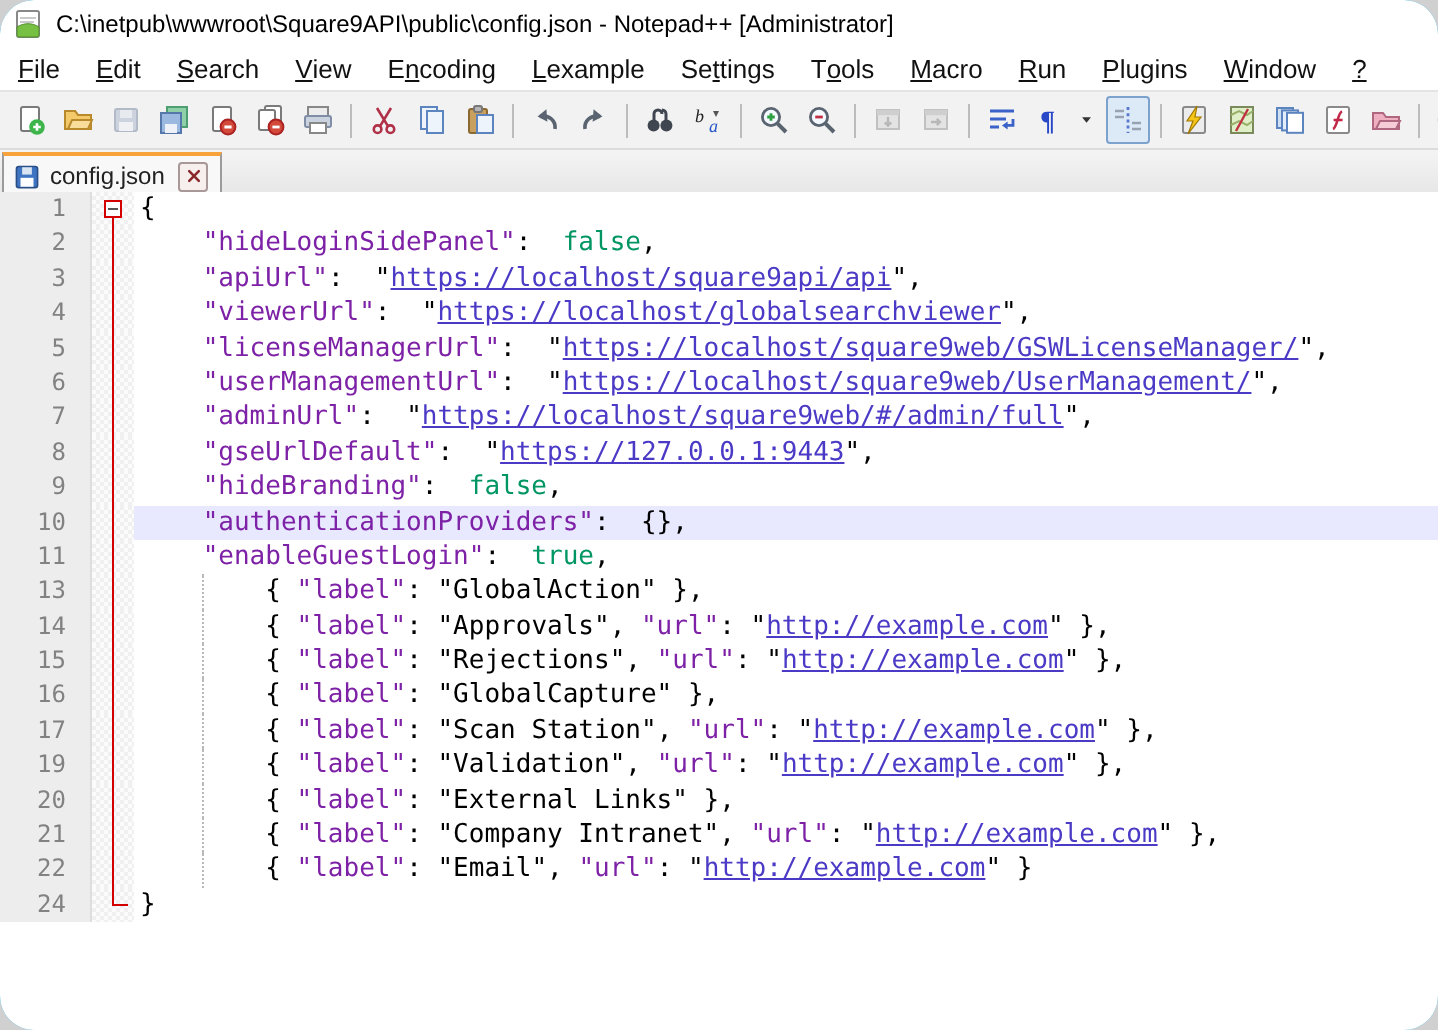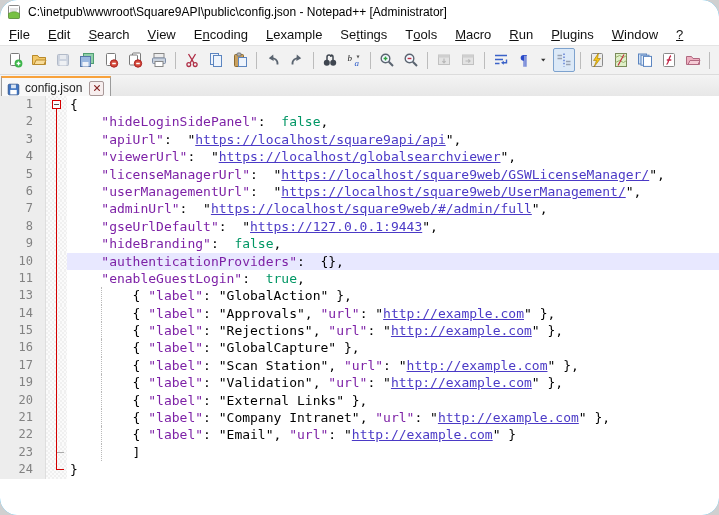--- a/index.html
+++ b/index.html
@@ -458,25 +458,20 @@
           <div class="num">21</div>
           <div class="fold f-l"></div>
           <div class="code g"><span class="tp">        { </span><span class="tk">"label"</span><span class="tp">: </span><span class="ts">"Company Intranet"</span><span class="tp">, </span><span class="tk">"url"</span><span class="tp">: "</span><span class="tu">http://example.com</span><span class="tp">" },</span></div>
         </div>
         <div class="row">
           <div class="num">22</div>
           <div class="fold f-l"></div>
           <div class="code g"><span class="tp">        { </span><span class="tk">"label"</span><span class="tp">: </span><span class="ts">"Email"</span><span class="tp">, </span><span class="tk">"url"</span><span class="tp">: "</span><span class="tu">http://example.com</span><span class="tp">" }</span></div>
         </div>
         <div class="row">
-          <div class="num">23</div>
-          <div class="fold f-t"></div>
-          <div class="code g"><span class="tp">        ]</span></div>
-        </div>
-        <div class="row">
           <div class="num">24</div>
           <div class="fold f-e"></div>
           <div class="code"><span class="tp">}</span></div>
         </div>
       </div>
   </div>
 
 </div>
 
 </body></html>

